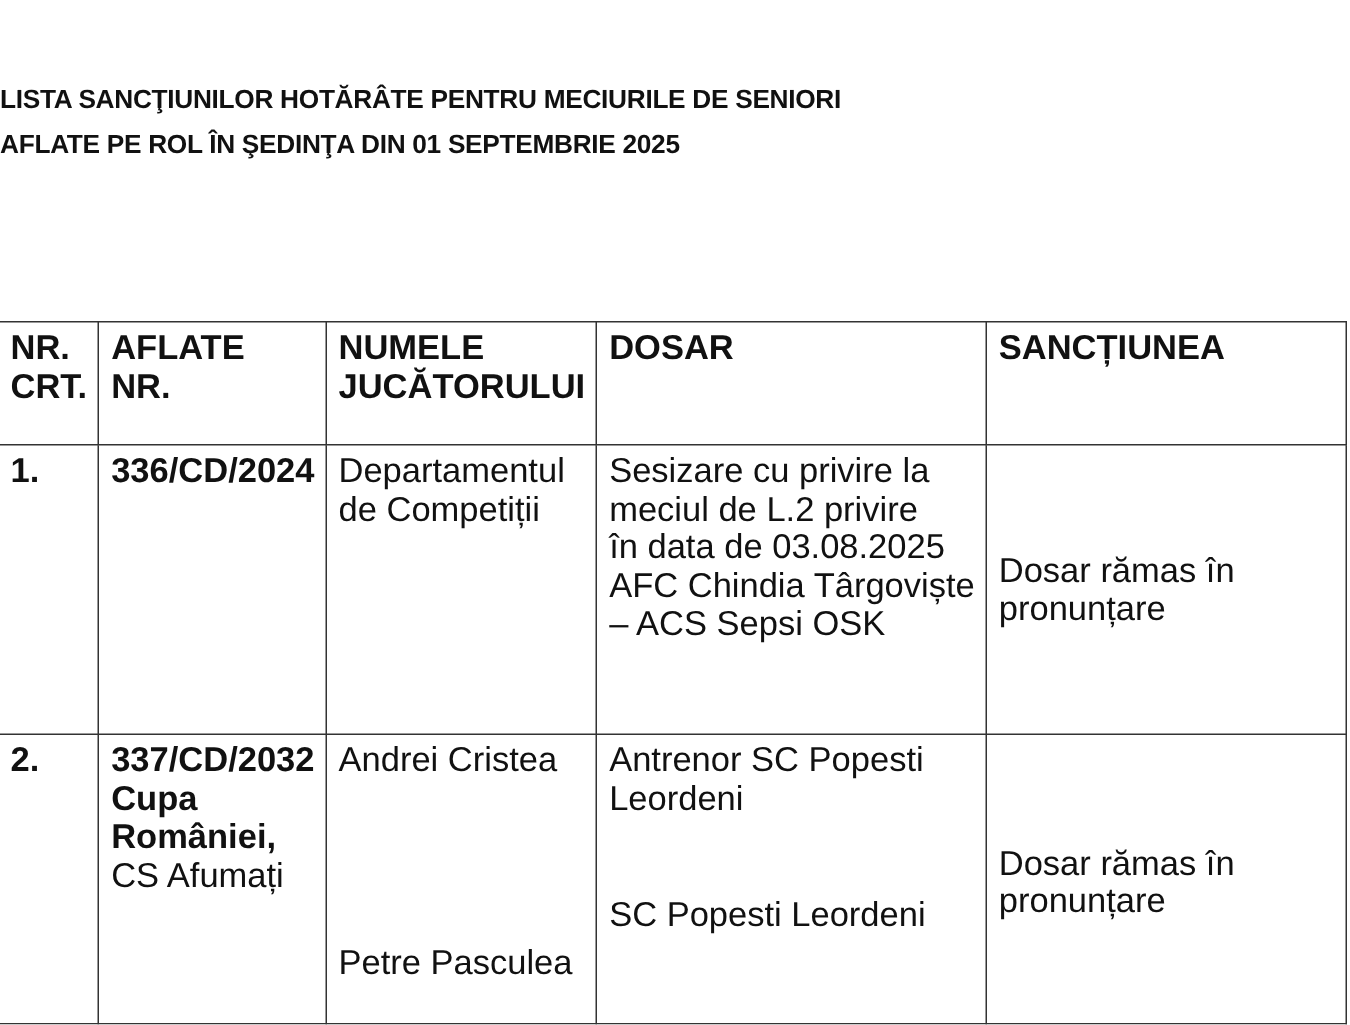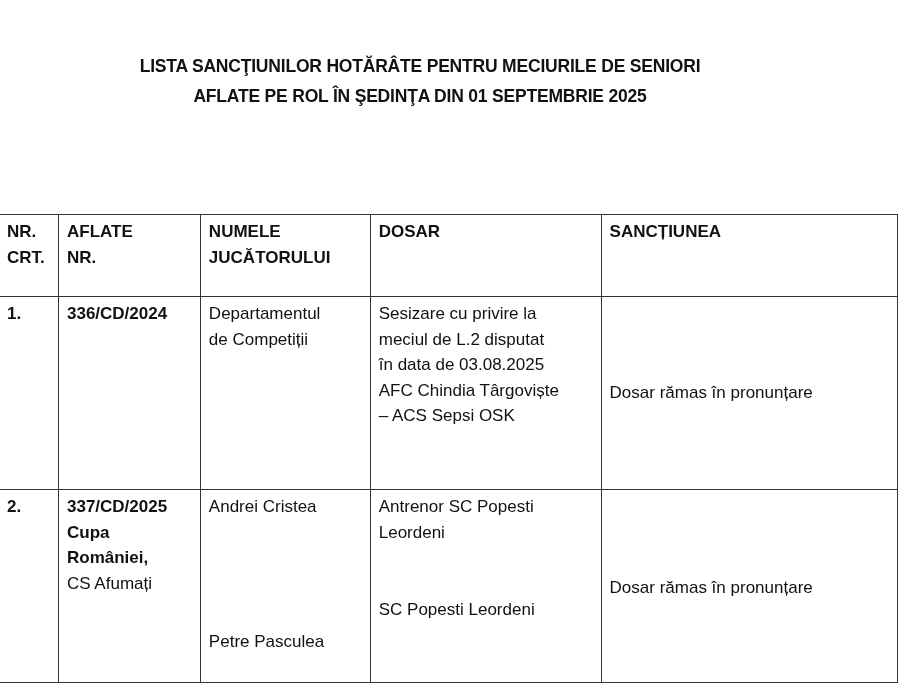--- a/index.html
+++ b/index.html
@@ -2,32 +2,32 @@
 <html><head>
   <meta charset="utf-8">
   <style>
     html, body { margin: 0; padding: 0; }
     body {
       width: 900px; height: 683px; overflow: hidden; background: #ffffff;
       font-family: "Liberation Sans", "DejaVu Sans", sans-serif; color: #111;
       position: relative;
     }
     .title {
-      position: absolute; left: 0; width: 840px; text-align: center;
+      position: absolute; left: 0; width: 840px; text-align: left;
       font-weight: bold; font-size: 17.5px; letter-spacing: -0.2px; color: #111;
     }
     .title.l1 { top: 56px; }
     .title.l2 { top: 86px; }
     table {
       position: absolute; left: -2px; top: 214px;
       border-collapse: collapse; table-layout: fixed;
     }
     td {
       border: 1.5px solid #333; vertical-align: top; padding: 4px 7px 0 8px;
-      font-size: 17px; line-height: 25.5px; color: #111;
+      font-size: 23px; line-height: 25.5px; color: #111;
     }
     tr.hdr td { height: 77px; font-weight: bold; }
     tr.r1 td { height: 188px; }
     tr.r2 td { height: 188px; }
     .b { font-weight: bold; }
     td.sanc { vertical-align: middle; font-weight: normal; padding-left: 8px; }
     tr.r1 td.sanc { padding-top: 0; }
     .gap { height: 52px; }
     .gap2 { height: 57px; }
     .line { display: block; white-space: nowrap; }
@@ -70,32 +70,32 @@
 
   <tr class="r1">
     <td class="b">1.</td>
     <td class="b">336/CD/2024</td>
     <td>
       <span class="line">Departamentul</span>
       <span class="line">de  Competiții</span>
     </td>
     <td>
       <span class="line">Sesizare cu privire la</span>
-      <span class="line">meciul de  L.2  disputat</span>
+      <span class="line">meciul de  L.2  privire</span>
       <span class="line">în data de 03.08.2025</span>
       <span class="line">AFC Chindia Târgoviște</span>
       <span class="line">– ACS Sepsi OSK</span>
     </td>
     <td class="sanc">Dosar rămas în pronunțare</td>
   </tr>
 
   <tr class="r2">
     <td class="b">2.</td>
     <td>
-      <span class="line b">337/CD/2025</span>
+      <span class="line b">337/CD/2032</span>
       <span class="line b">Cupa</span>
       <span class="line b">României,</span>
       <span class="line">CS Afumați</span>
     </td>
     <td>
       <span class="line">Andrei Cristea</span>
       <div class="gap"></div>
       <div class="gap2"></div>
       <span class="line">Petre Pasculea</span>
     </td>

